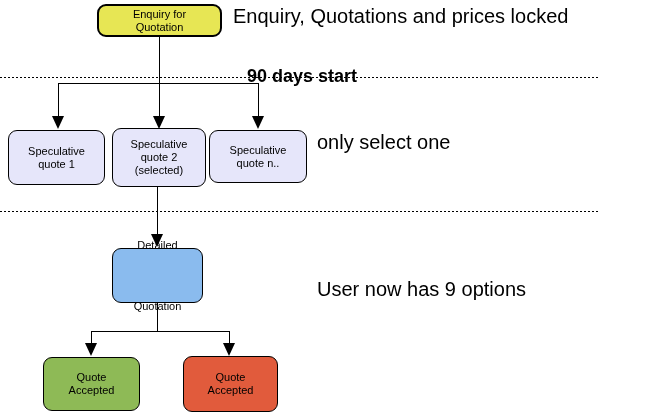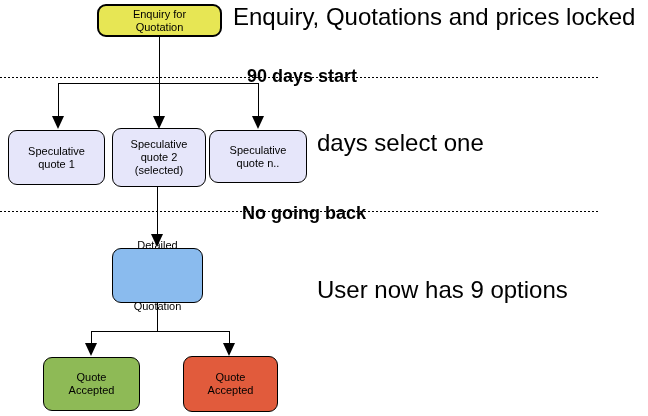--- a/index.html
+++ b/index.html
@@ -35,21 +35,21 @@
     flex-direction: column;
     align-items: center;
     justify-content: center;
     text-align: center;
     font-size: 11px;
     line-height: 13px;
   }
   .node.thick { border-width: 2px; }
   .bigtext {
     position: absolute;
-    font-size: 24px;
+    font-size: 20px;
     line-height: 23px;
     white-space: nowrap;
   }
   .strikelabel {
     position: absolute;
     font-size: 18px;
     font-weight: bold;
     white-space: nowrap;
   }
 </style>
@@ -114,20 +114,19 @@
   <div class="node" style="left: 183px; top: 356px; width: 95px; height: 56px; background-color: rgb(225, 91, 60);">
     <span>Quote</span>
     <span>Accepted</span>
   </div>
 
   <div class="bigtext" style="left:233px; top:5px;">Enquiry, Quotations and prices locked</div>
 
   <div class="strikelabel" style="left:247px; top:66px;">90 days start</div>
 
   <div class="bigtext" style="left:317px; top:131px;">
-    <div>days select one</div>
+    <div>only select one</div>
   </div>
 
-  <div class="strikelabel" style="left:242px; top:203px;">No going back</div>
 
   <div class="bigtext" style="left:317px; top:278px;">User now has 9 options</div>
 
 </div>
 
 </body></html>

